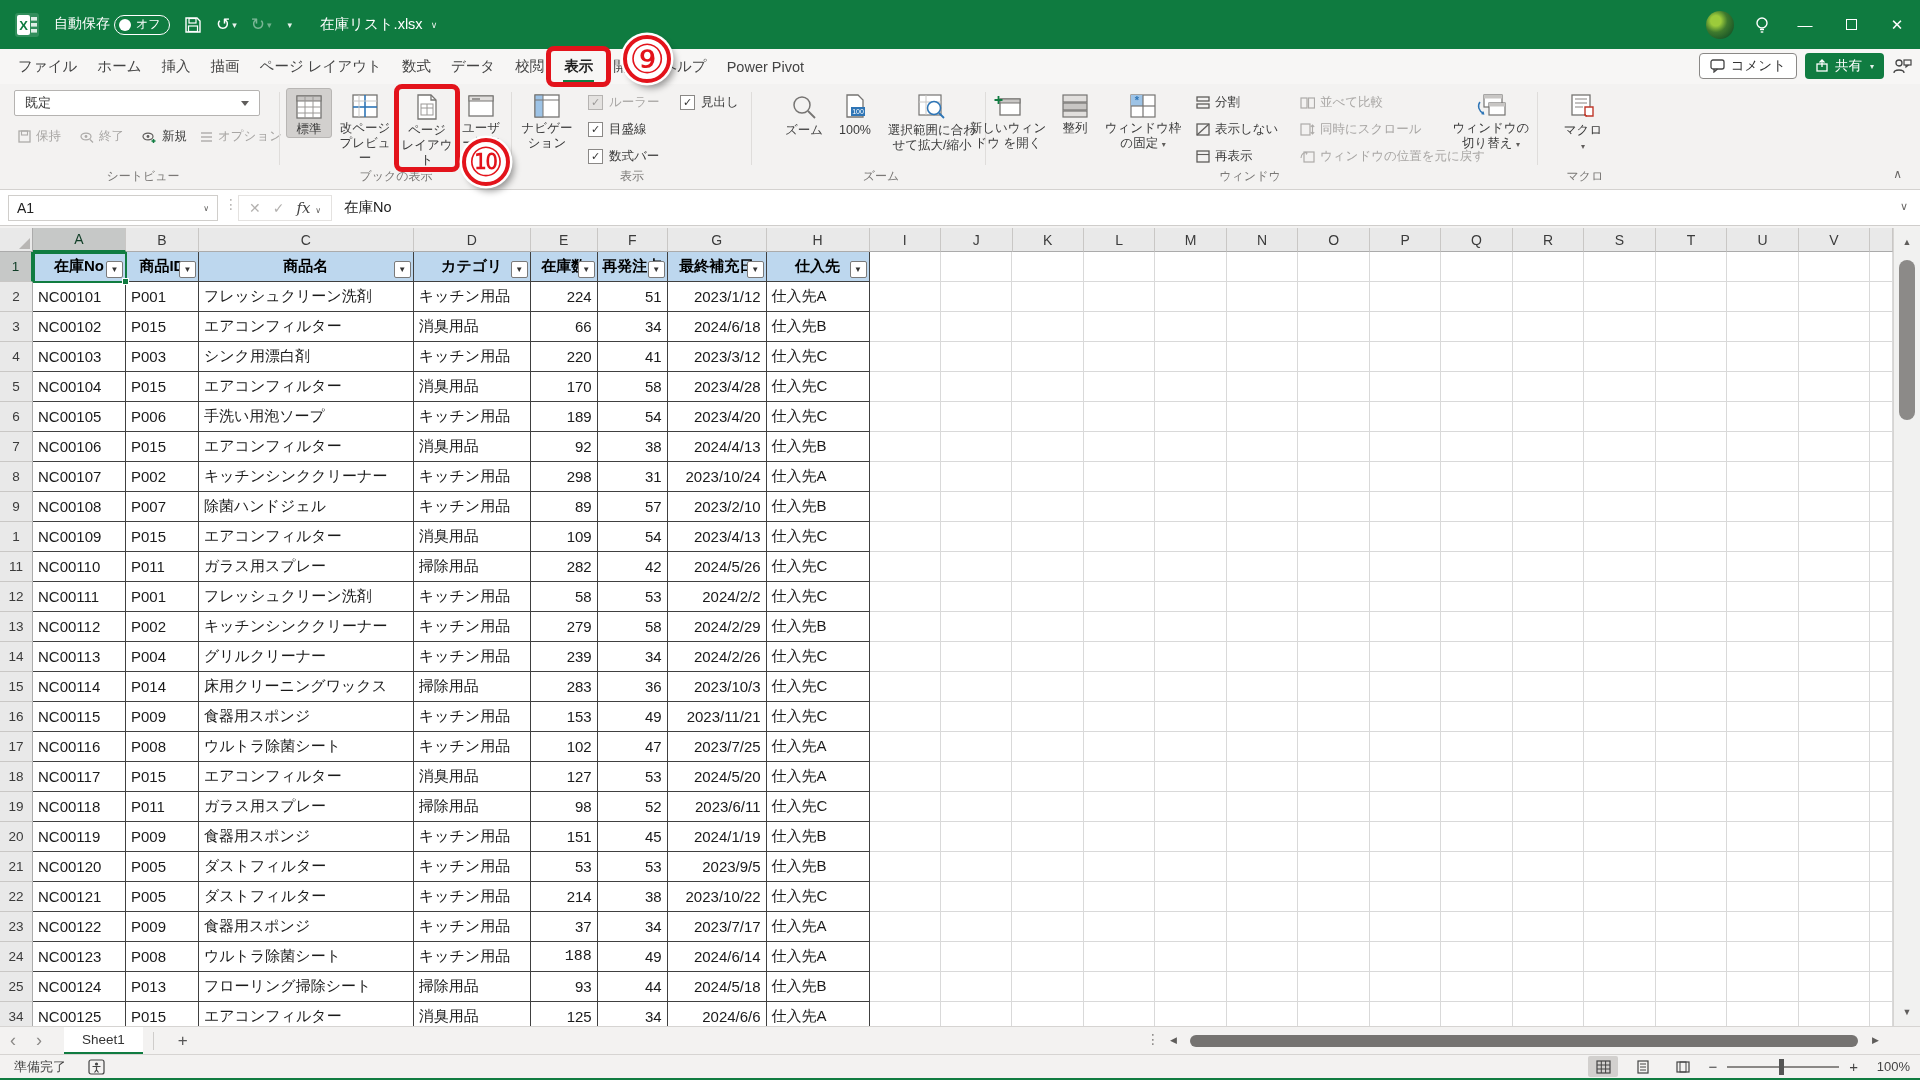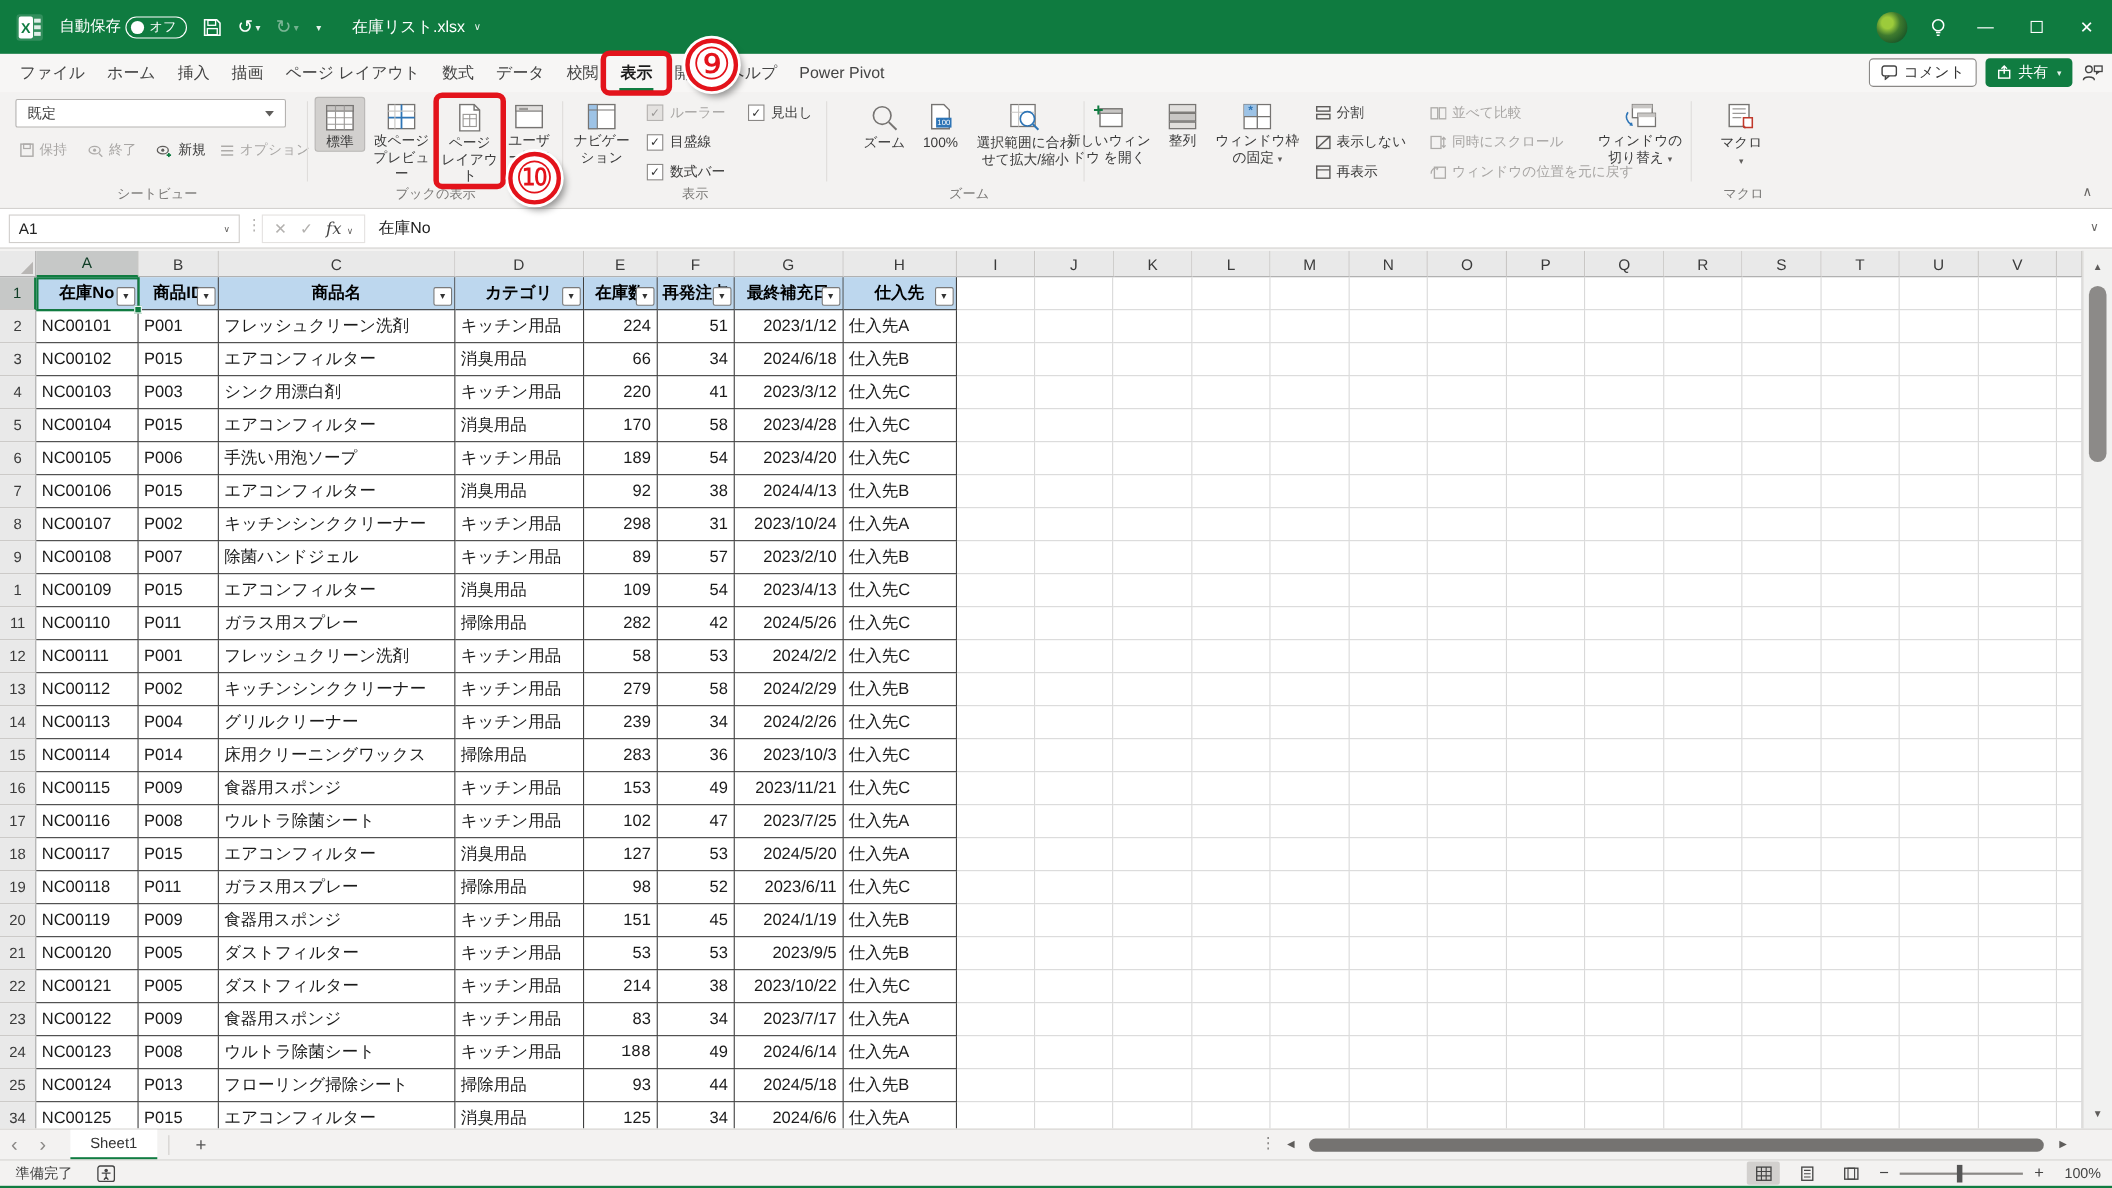--- a/index.html
+++ b/index.html
@@ -499,20 +499,21 @@
         <rect x="8" y="1" width="18" height="12" fill="#fff" stroke="#767472" stroke-width="1.2"></rect>
         <rect x="8" y="1" width="18" height="3.5" fill="#C8C6C4"></rect>
         <rect x="13" y="9" width="16" height="12" fill="#fff" stroke="#767472" stroke-width="1.2"></rect>
         <rect x="13" y="9" width="16" height="3.5" fill="#C8C6C4"></rect>
         <path d="M4 8 c-3 4 -1 9 3 11 M5.5 19.5 L7.5 19.8 L7 17.6" fill="none" stroke="#2E75B6" stroke-width="1.4"></path>
       </svg>
       <span class="blabel">
         <span>ウィンドウの切り替え</span> <span class="mini-caret">▾</span>
       </span>
     </div>
+    <div class="glabel">ウィンドウ</div>
     <div class="gdiv"></div>
   </div>
 
   <div class="rgroup" style="left:1540px; width:90px;">
     <div class="bigbtn" style="left:14px; width:58px;">
       <svg class="ico" width="26" height="26" viewBox="0 0 26 26">
         <rect x="2" y="1" width="18" height="20" fill="#fff" stroke="#767472" stroke-width="1.3"></rect>
         <line x1="5" y1="5" x2="17" y2="5" stroke="#9a9896" stroke-width="1.2"></line>
         <line x1="5" y1="9" x2="17" y2="9" stroke="#9a9896" stroke-width="1.2"></line>
         <line x1="5" y1="13" x2="13" y2="13" stroke="#9a9896" stroke-width="1.2"></line>
@@ -1168,21 +1169,21 @@
       <div class="cell" style="width: 71.5px;"></div>
       <div class="cell" style="width: 71.5px;"></div>
       <div class="cell" style="width: 23px;"></div>
     </div>
     <div class="grow">
       <div class="rownum">23</div>
       <div class="cell tbl" style="width: 93px;">NC00122</div>
       <div class="cell tbl" style="width: 73px;">P009</div>
       <div class="cell tbl" style="width: 215px;">食器用スポンジ</div>
       <div class="cell tbl" style="width: 117px;">キッチン用品</div>
-      <div class="cell tbl num" style="width: 67px;">83</div>
+      <div class="cell tbl num" style="width: 67px;">37</div>
       <div class="cell tbl num" style="width: 70px;">34</div>
       <div class="cell tbl num" style="width: 99px;">2023/7/17</div>
       <div class="cell tbl" style="width: 103px;">仕入先A</div>
       <div class="cell" style="width: 71.5px;"></div>
       <div class="cell" style="width: 71.5px;"></div>
       <div class="cell" style="width: 71.5px;"></div>
       <div class="cell" style="width: 71.5px;"></div>
       <div class="cell" style="width: 71.5px;"></div>
       <div class="cell" style="width: 71.5px;"></div>
       <div class="cell" style="width: 71.5px;"></div>

